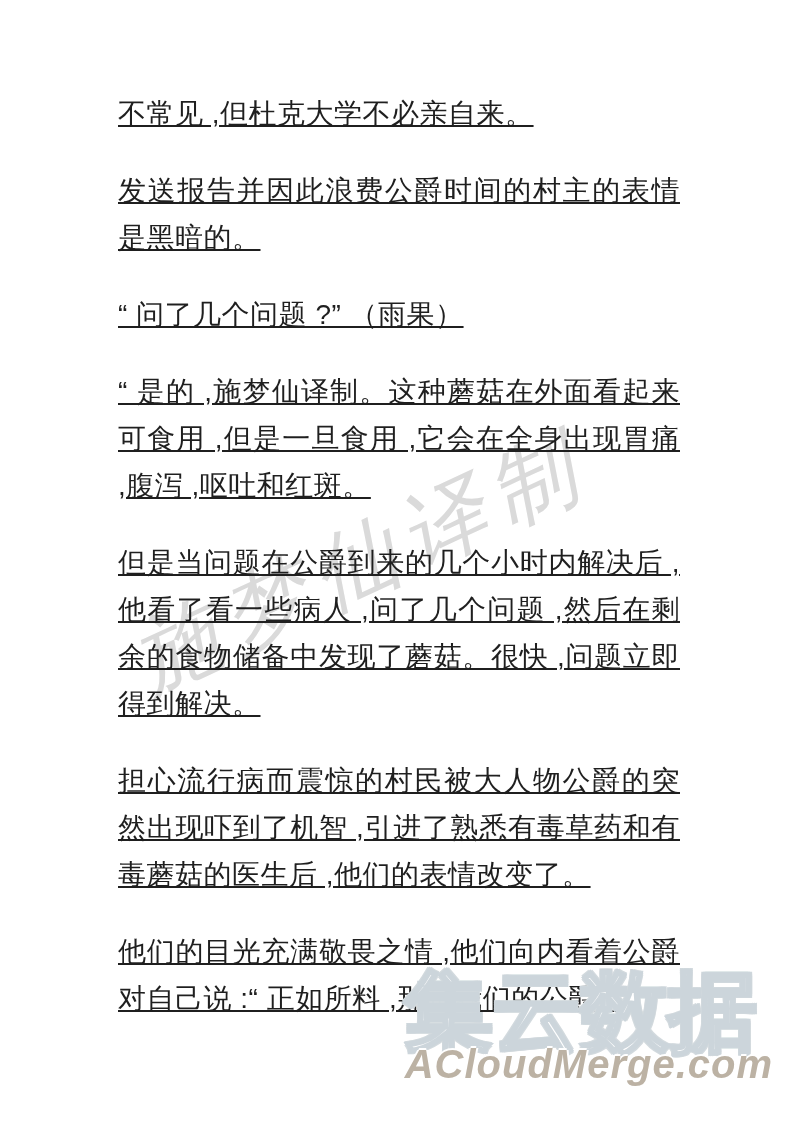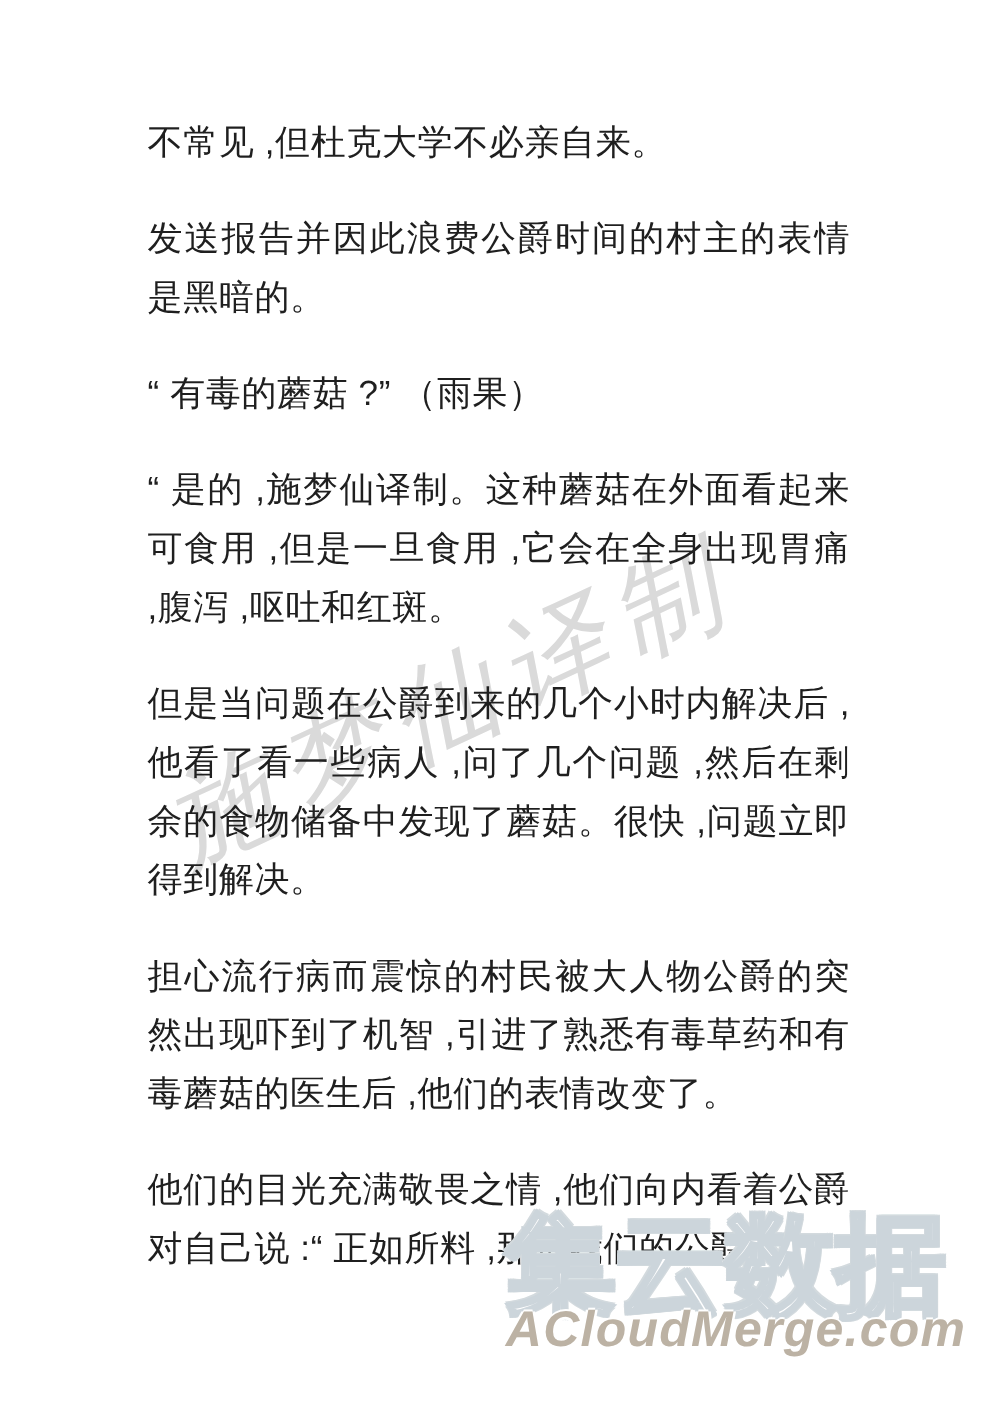--- a/index.html
+++ b/index.html
@@ -43,20 +43,21 @@
     width: 562px;
     z-index: 1;
     color: #1f1f1f;
     font-size: 28px;
     line-height: 47px;
     text-align: justify;
     letter-spacing: 0.5px;
   }
   .content p {
     margin: 0 0 30px 0;
+    text-decoration: underline;
   }
   
   .wm-site {
     position: absolute;
     right: 20px;
     top: 968px;
     z-index: 2;
     text-align: left;
     line-height: 1;
     user-select: none;
@@ -89,21 +90,21 @@
 </head>
 <body>
 
 <div class="page">
 
   <div class="wm-diagonal">施梦仙译制</div>
 
   <main class="content">
     <p>不常见 ,但杜克大学不必亲自来。</p>
     <p>发送报告并因此浪费公爵时间的村主的表情是黑暗的。</p>
-    <p>“ 有毒的蘑菇 ?”  （雨果）</p>
+    <p>“ 问了几个问题 ?”  （雨果）</p>
     <p>“ 是的 ,施梦仙译制。这种蘑菇在外面看起来可食用 ,但是一旦食用 ,它会在全身出现胃痛 ,腹泻 ,呕吐和红斑。</p>
     <p>但是当问题在公爵到来的几个小时内解决后 ,他看了看一些病人 ,问了几个问题 ,然后在剩余的食物储备中发现了蘑菇。很快 ,问题立即得到解决。</p>
     <p>担心流行病而震惊的村民被大人物公爵的突然出现吓到了机智 ,引进了熟悉有毒草药和有毒蘑菇的医生后 ,他们的表情改变了。</p>
     <p>他们的目光充满敬畏之情 ,他们向内看着公爵对自己说 :“ 正如所料 ,那是我们的公爵。”</p>
   </main>
 
   <div class="wm-site">
     <div class="wm-cn">集云数据</div>
     <div class="wm-en">ACloudMerge.com</div>
   </div>

